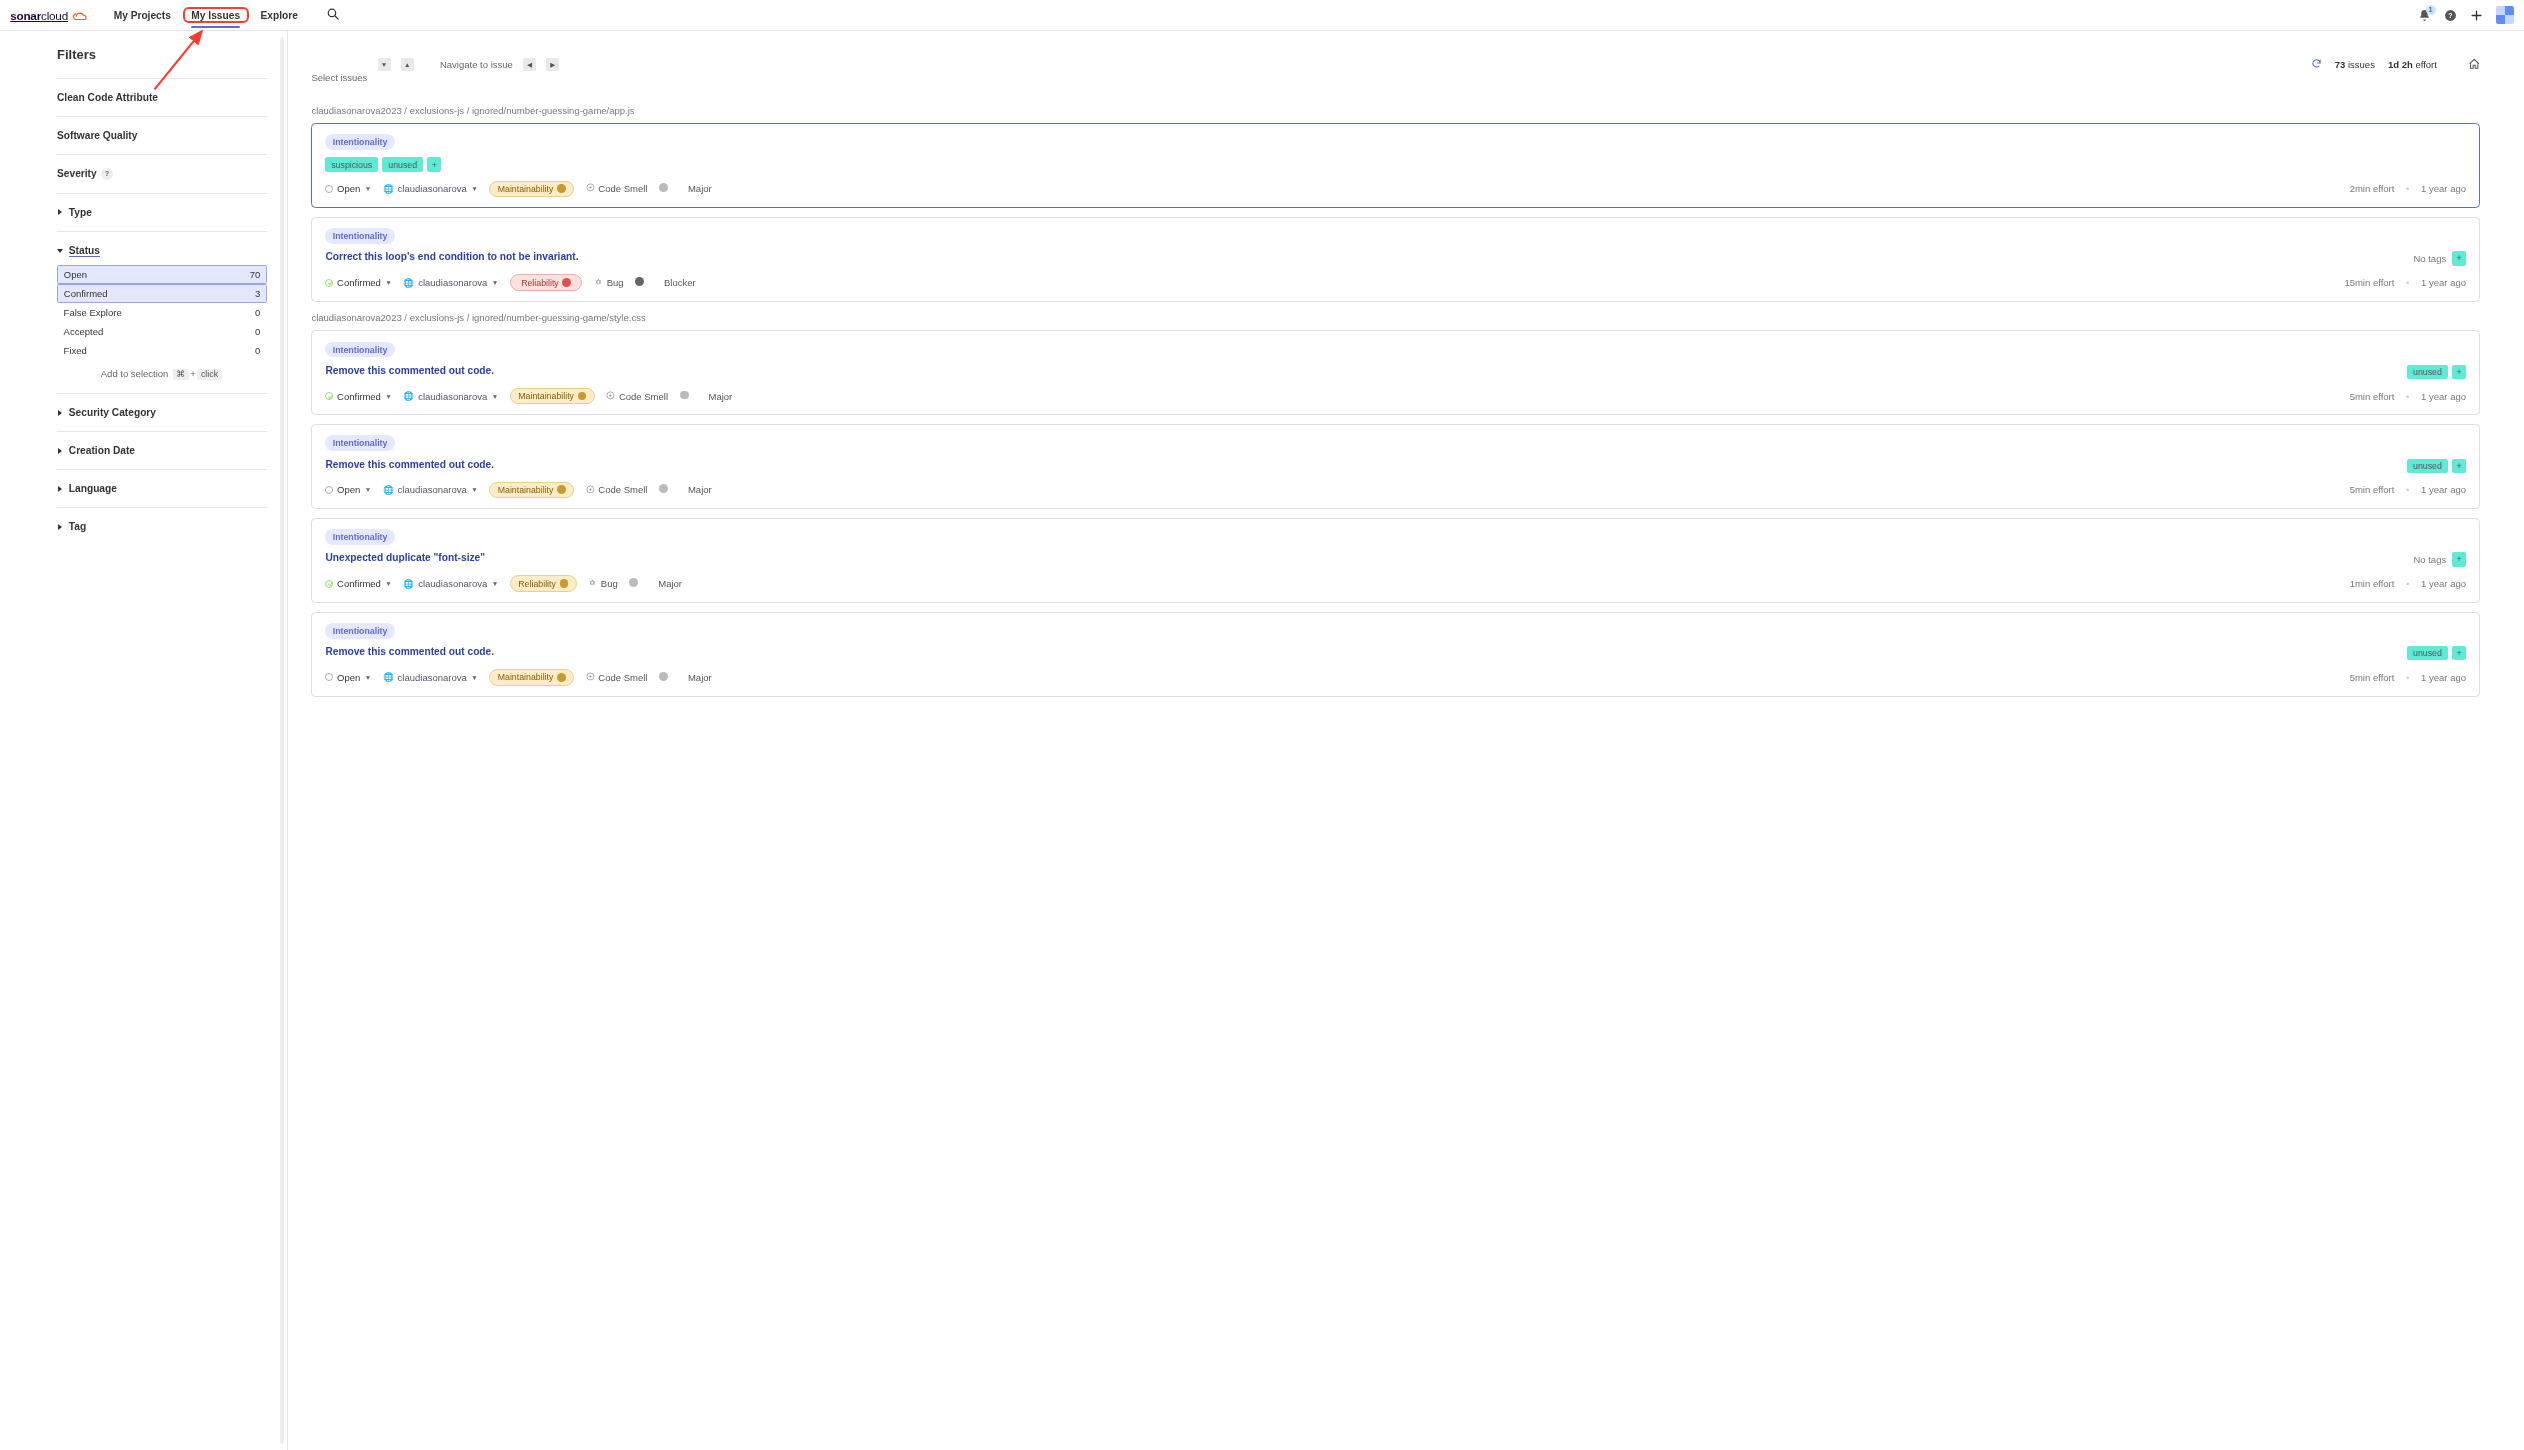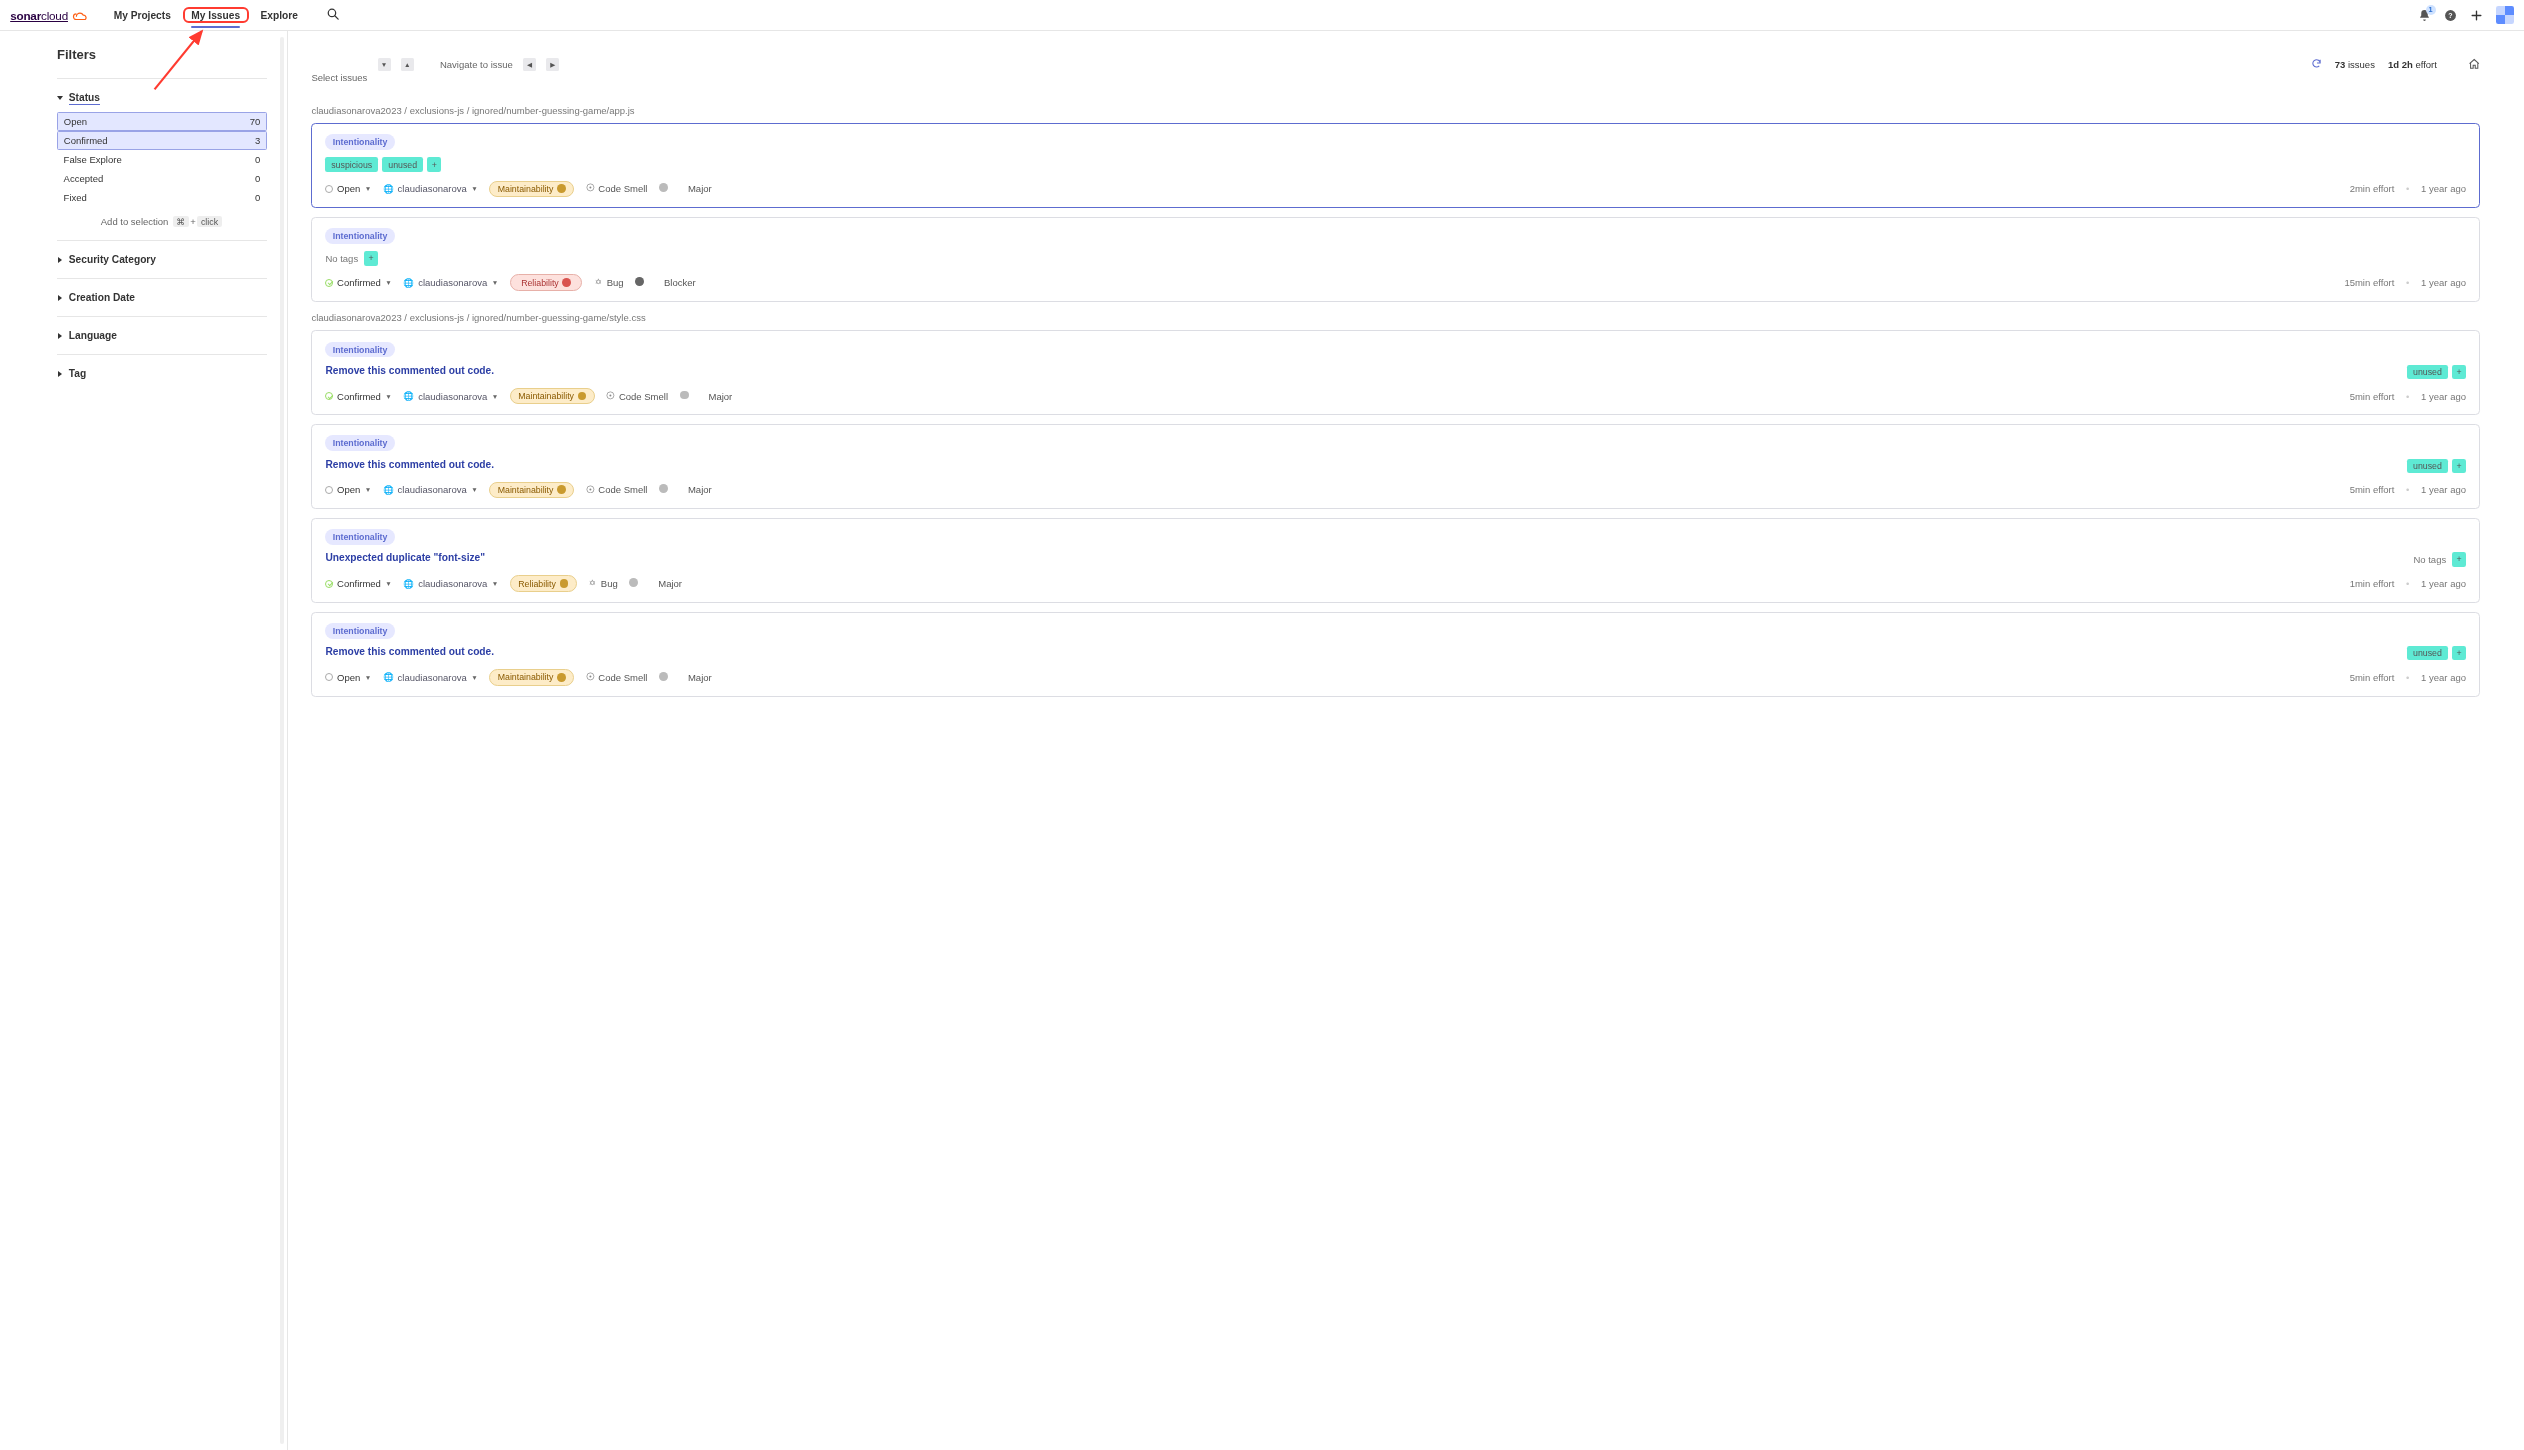--- a/index.html
+++ b/index.html
@@ -147,20 +147,44 @@
     </defs>
   <line x1="20" y1="110" x2="85" y2="30" stroke="#ff3b30" stroke-width="3" marker-end="url(#ah)"></line>
 </svg>
 
 <div class="container">
 
   <div class="sidebar">
     <div class="scrollbar-hint"></div>
     <div class="sidebar-inner">
       <div class="filters-title">Filters</div>
+      <div id="filters-mount">
+          <div class="filter-block">
+            <div class="filter-label">
+              <span>Clean Code Attribute</span>
+            </div>
+          </div>
+          <div class="filter-block">
+            <div class="filter-label">
+              <span>Software Quality</span>
+            </div>
+          </div>
+          <div class="filter-block">
+            <div class="filter-label">
+              <span>Severity</span>
+              <span class="sev-q">?</span>
+            </div>
+          </div>
+          <div class="filter-block">
+            <div class="filter-exp">
+              <span class="chev"></span>
+              <span>Type</span>
+            </div>
+          </div>
+        </div>
 
       <div class="filter-block">
         <div class="filter-exp">
           <span class="chev down"></span>
           <span class="filter-status-label">Status</span>
         </div>
         <div class="status-list" id="status-mount">
             <div class="status-item selected">
               <span>Open</span>
               <span>70</span>
@@ -272,20 +296,21 @@
             <span class="sev">
               <span class="sev-ic" style="background:#bbb"></span>
               <span>Major</span>
             </span>
             <div class="row2-spacer"></div>
             <span class="effort">2min effort</span>
             <span class="dot">•</span>
             <span class="age">1 year ago</span>
           </div></div>
         <div class="issue-card"><span class="chip">Intentionality</span><div class="issue-row1">
+            <div class="issue-title">Correct this loop's end condition to not be invariant.</div>
             <div class="tags">
               <span class="notags">No tags</span>
               <span class="tag plus">+</span>
             </div>
           </div><div class="issue-row2">
             <span class="status-open">
               <span class="conf-circ"></span>
               <span>Confirmed</span>
               <span class="mini-chev">▼</span>
             </span>

